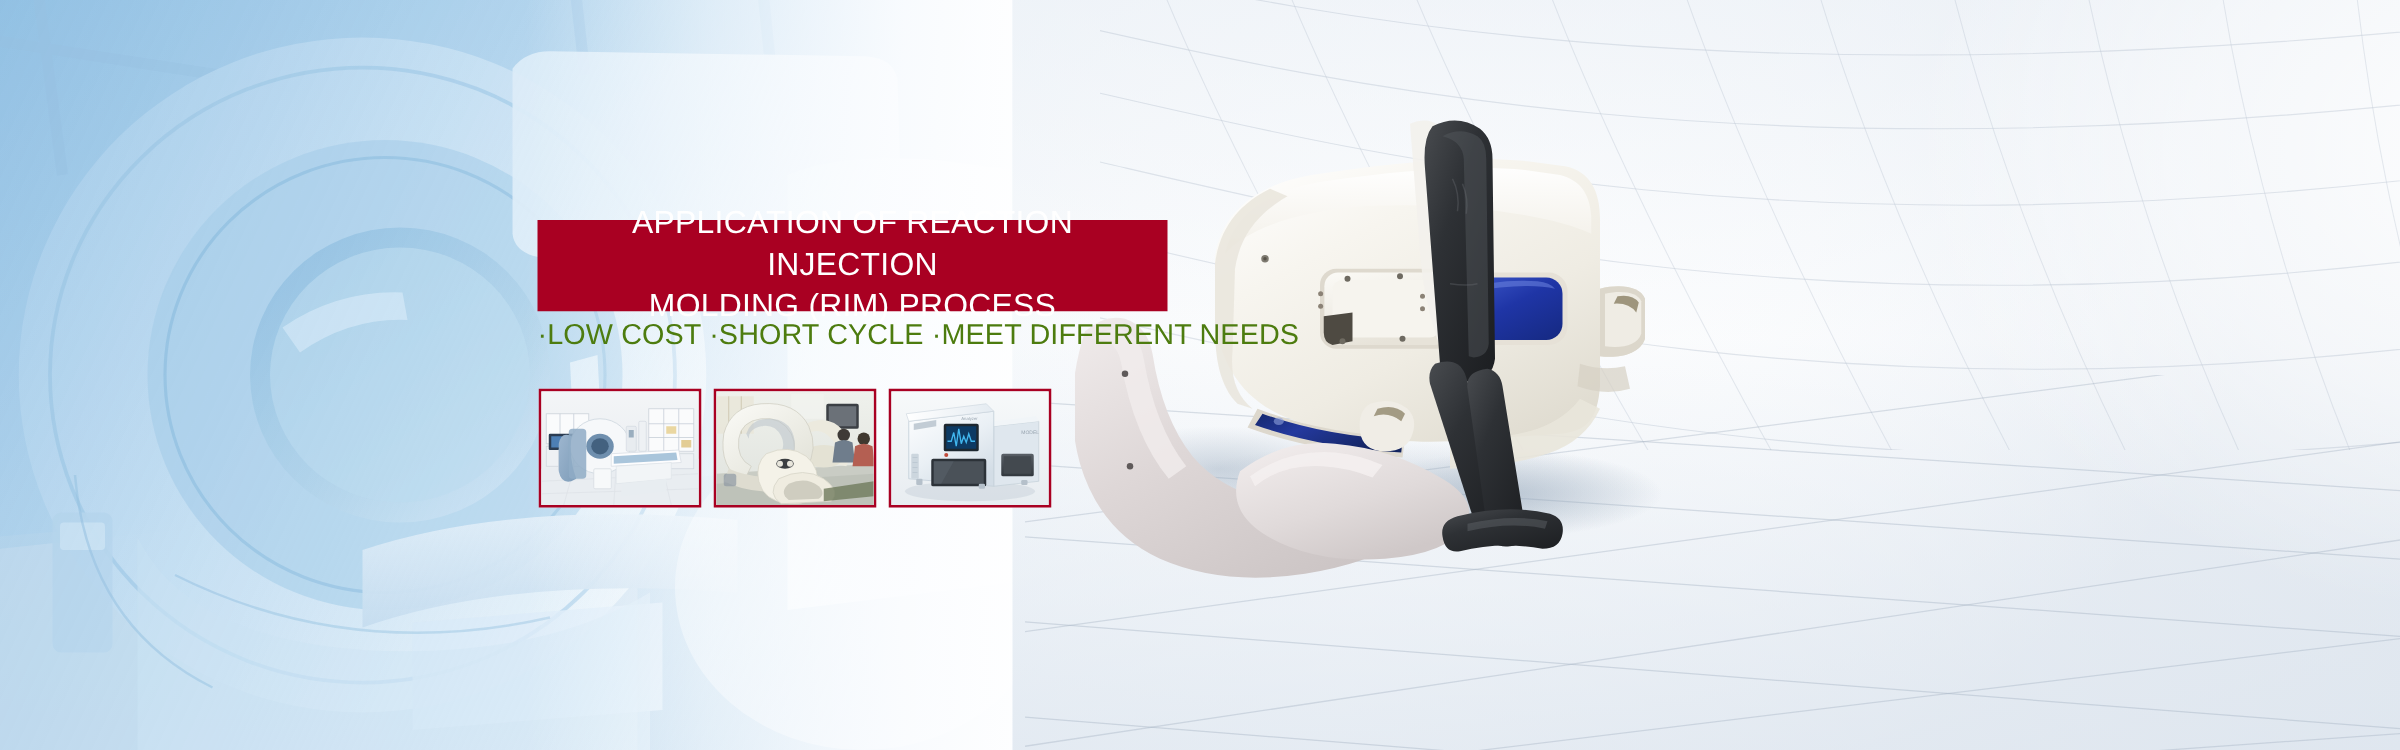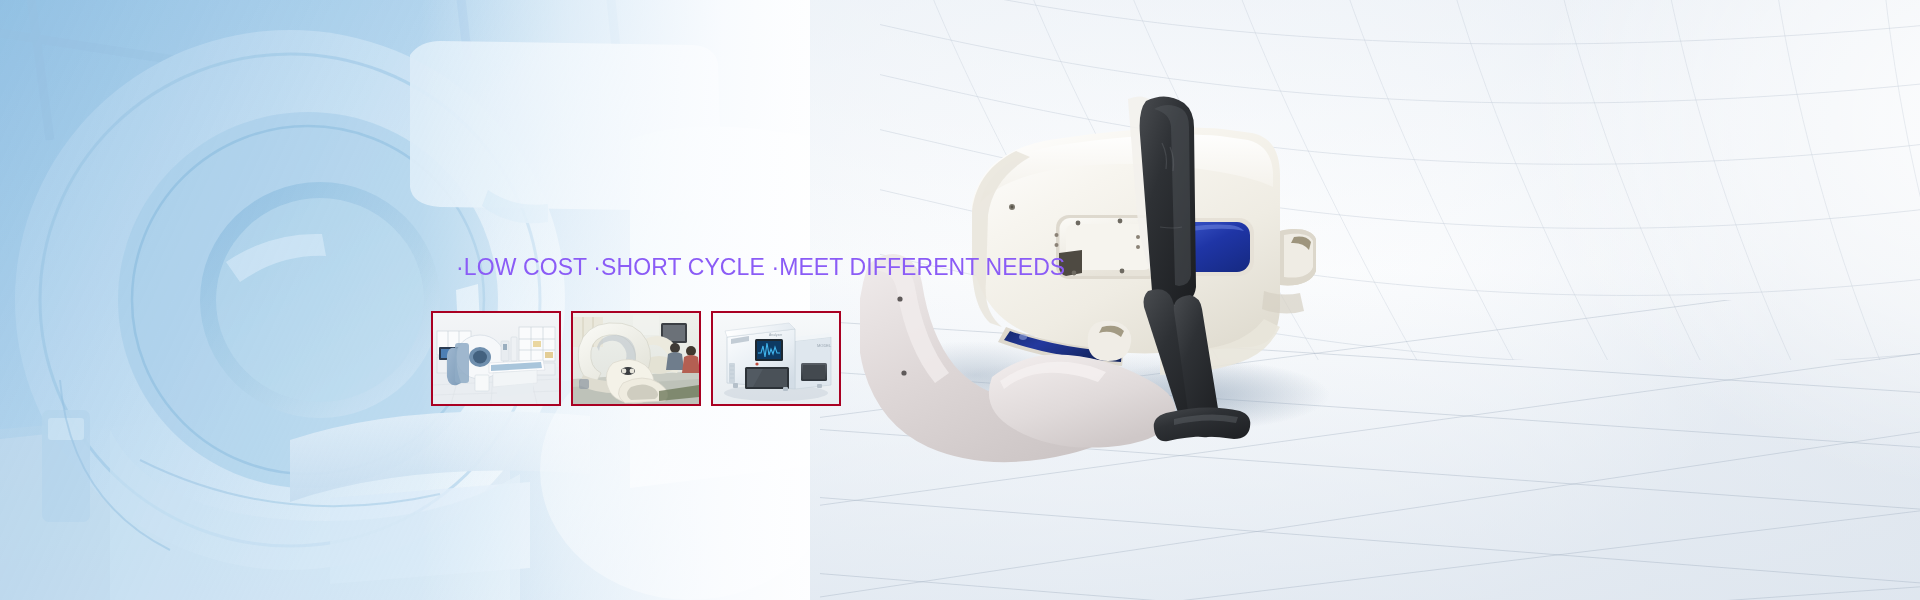--- a/index.html
+++ b/index.html
@@ -94,23 +94,23 @@
     line-height: 1.33;
     font-weight: 400;
     letter-spacing: 0.2px;
     text-align: center;
     padding: 0 14px;
     white-space: pre-line;
   }
 
   .subtitle {
     position: absolute;
-    left: 456px; top: 254px;
+    left: 430px; top: 254px;
     width: 520px;
-    color: #8b5cf6;
+    color: #4d7c0f;
     font-size: 23px;
     font-weight: 400;
     letter-spacing: 0.1px;
     white-space: nowrap;
   }
 
   
   .thumbs {
     position: absolute;
     left: 431px; top: 311px;
@@ -441,20 +441,24 @@
         </g>
       </g>
 
       <g>
         <path d="M236,228 q18,-6 30,4 q8,8 4,20 q-4,14 -22,14 q-18,0 -20,-16 q-2,-16 8,-22 Z" fill="#f0ede6"></path>
         <path d="M242,232 q14,-4 22,4 l-3,6 q-10,-8 -22,-4 Z" fill="#8a7f63" opacity="0.75"></path>
       </g>
     </svg>
   </div>
 
+  <div class="title-box">
+    <div class="title-text">APPLICATION OF REACTION INJECTION
+MOLDING (RIM) PROCESS</div>
+  </div>
 
   <div class="subtitle">·LOW COST ·SHORT CYCLE ·MEET DIFFERENT NEEDS</div>
 
   <div class="thumbs">
 
     <div class="thumb">
       <svg width="126" height="91" viewBox="0 0 126 91" xmlns="http://www.w3.org/2000/svg">
         <defs>
           <linearGradient id="t1wall" x1="0" y1="0" x2="0" y2="1">
             <stop offset="0%" stop-color="#f3f5f7"></stop>

